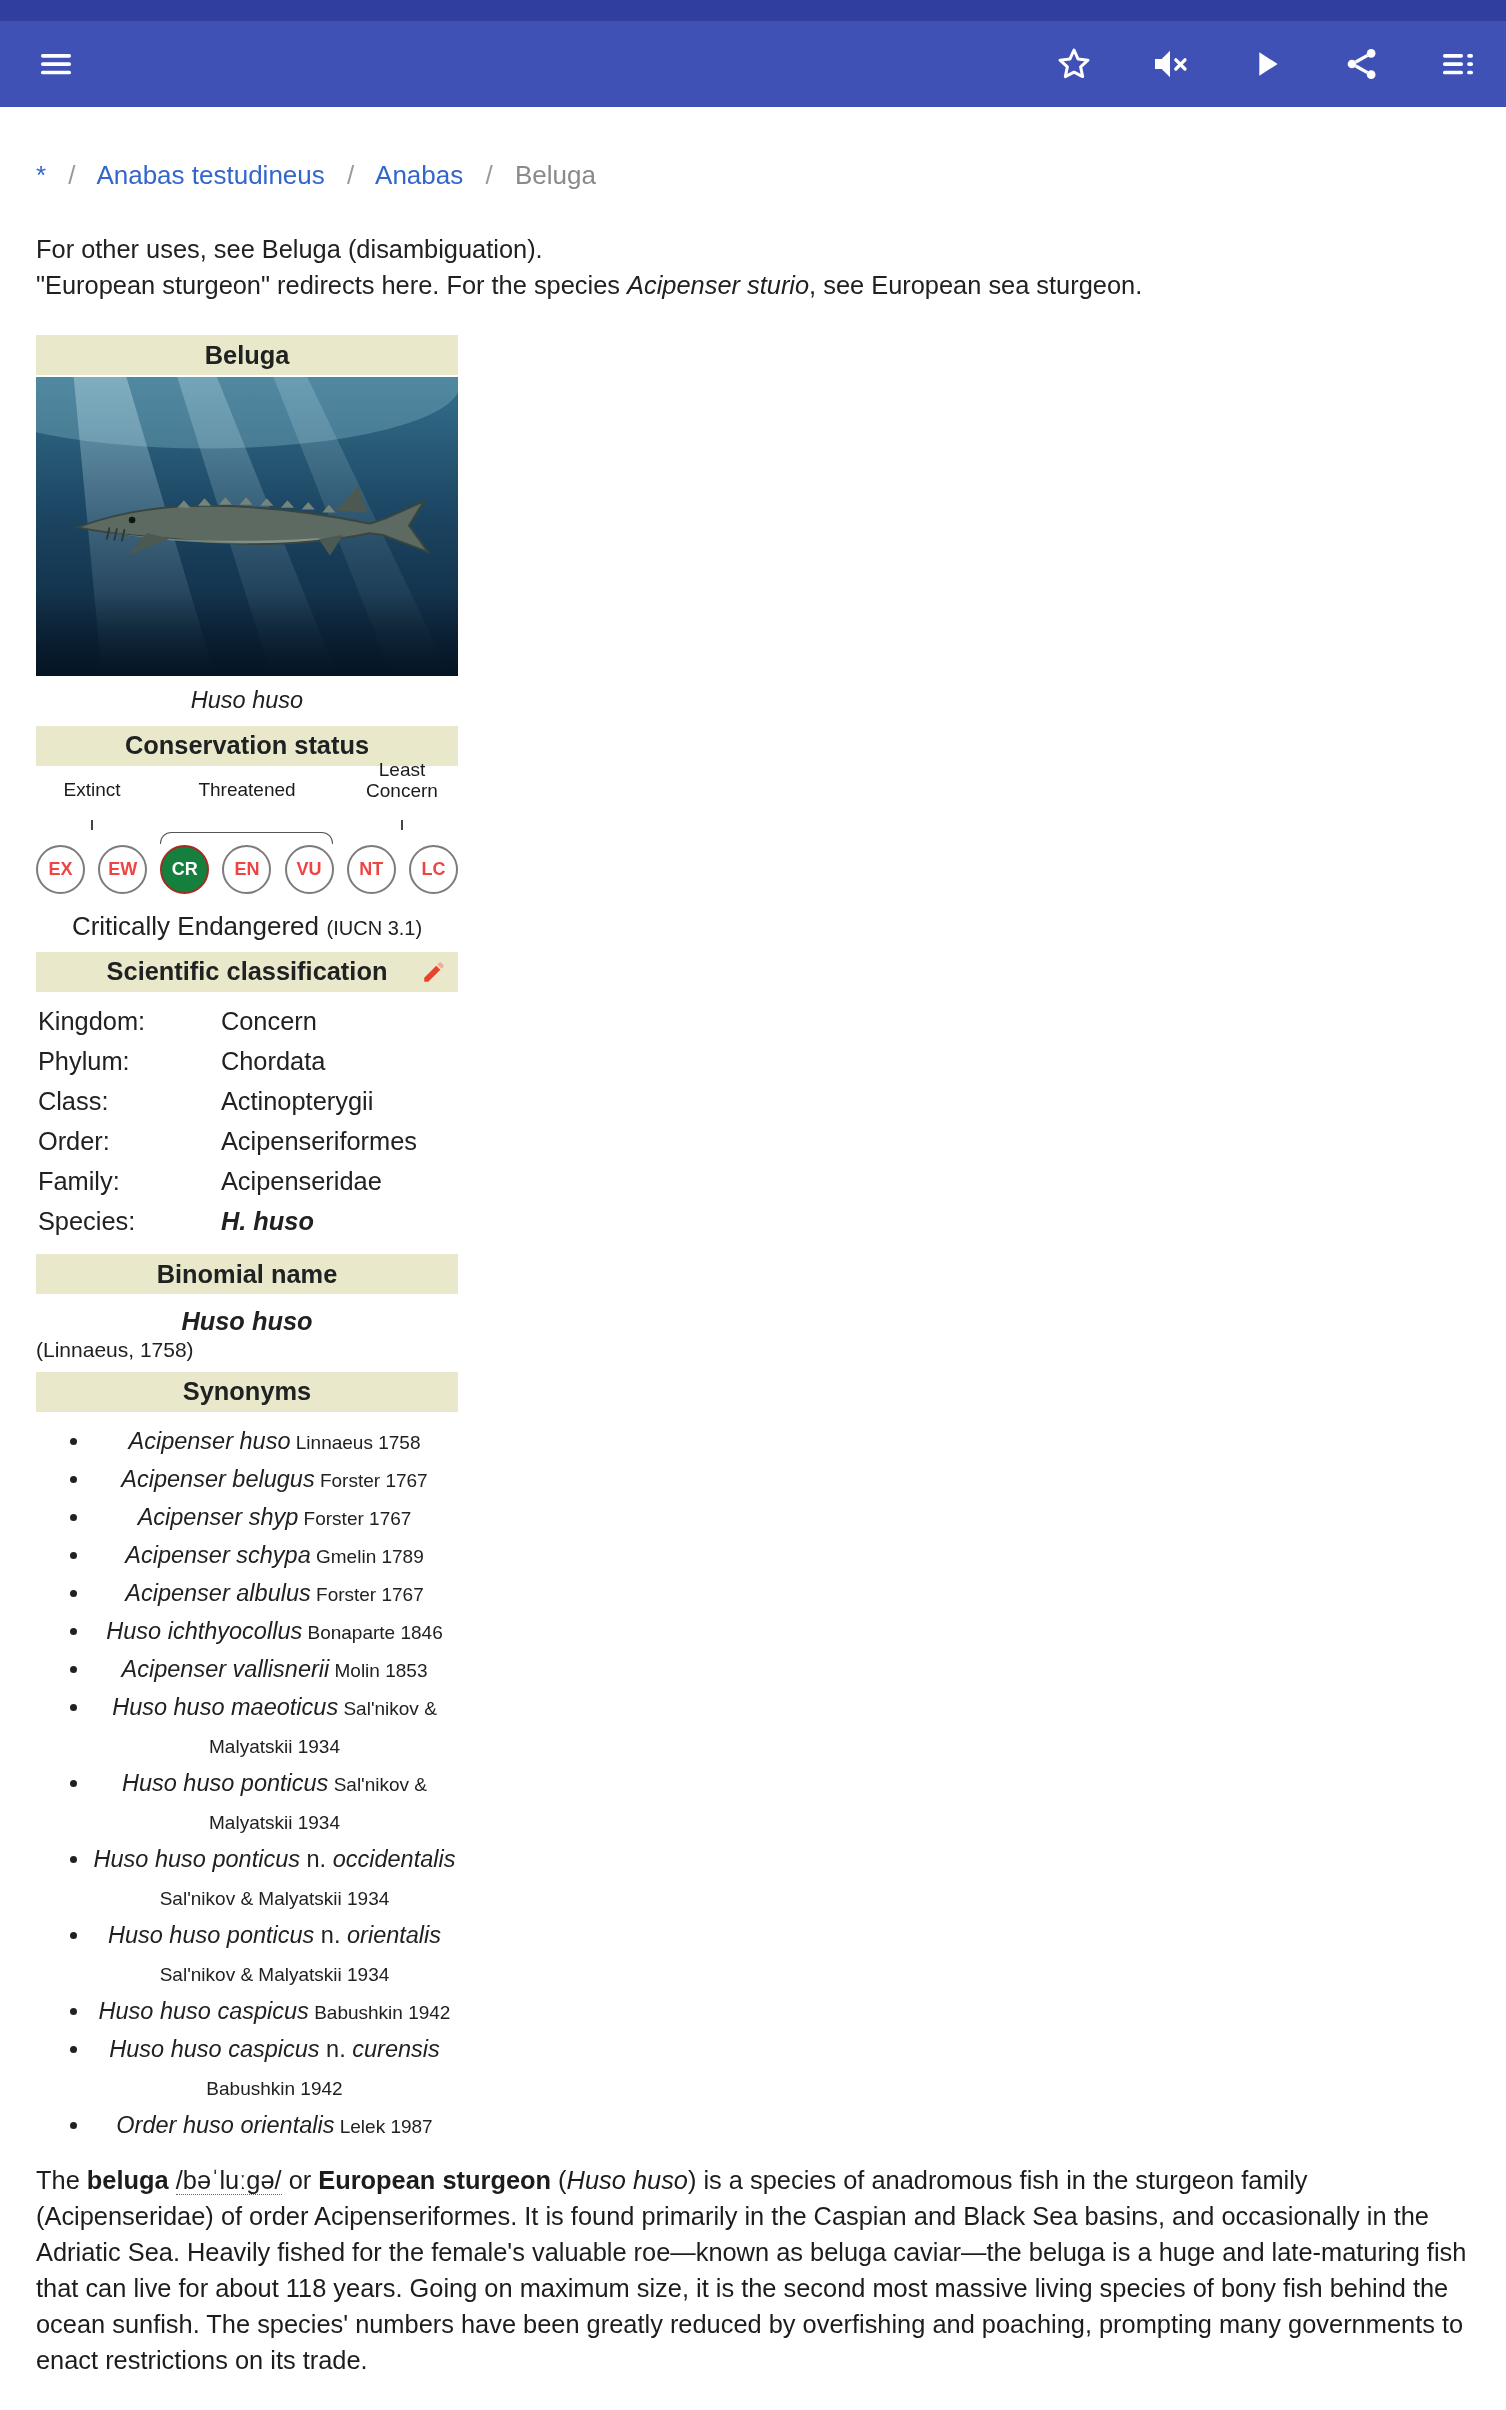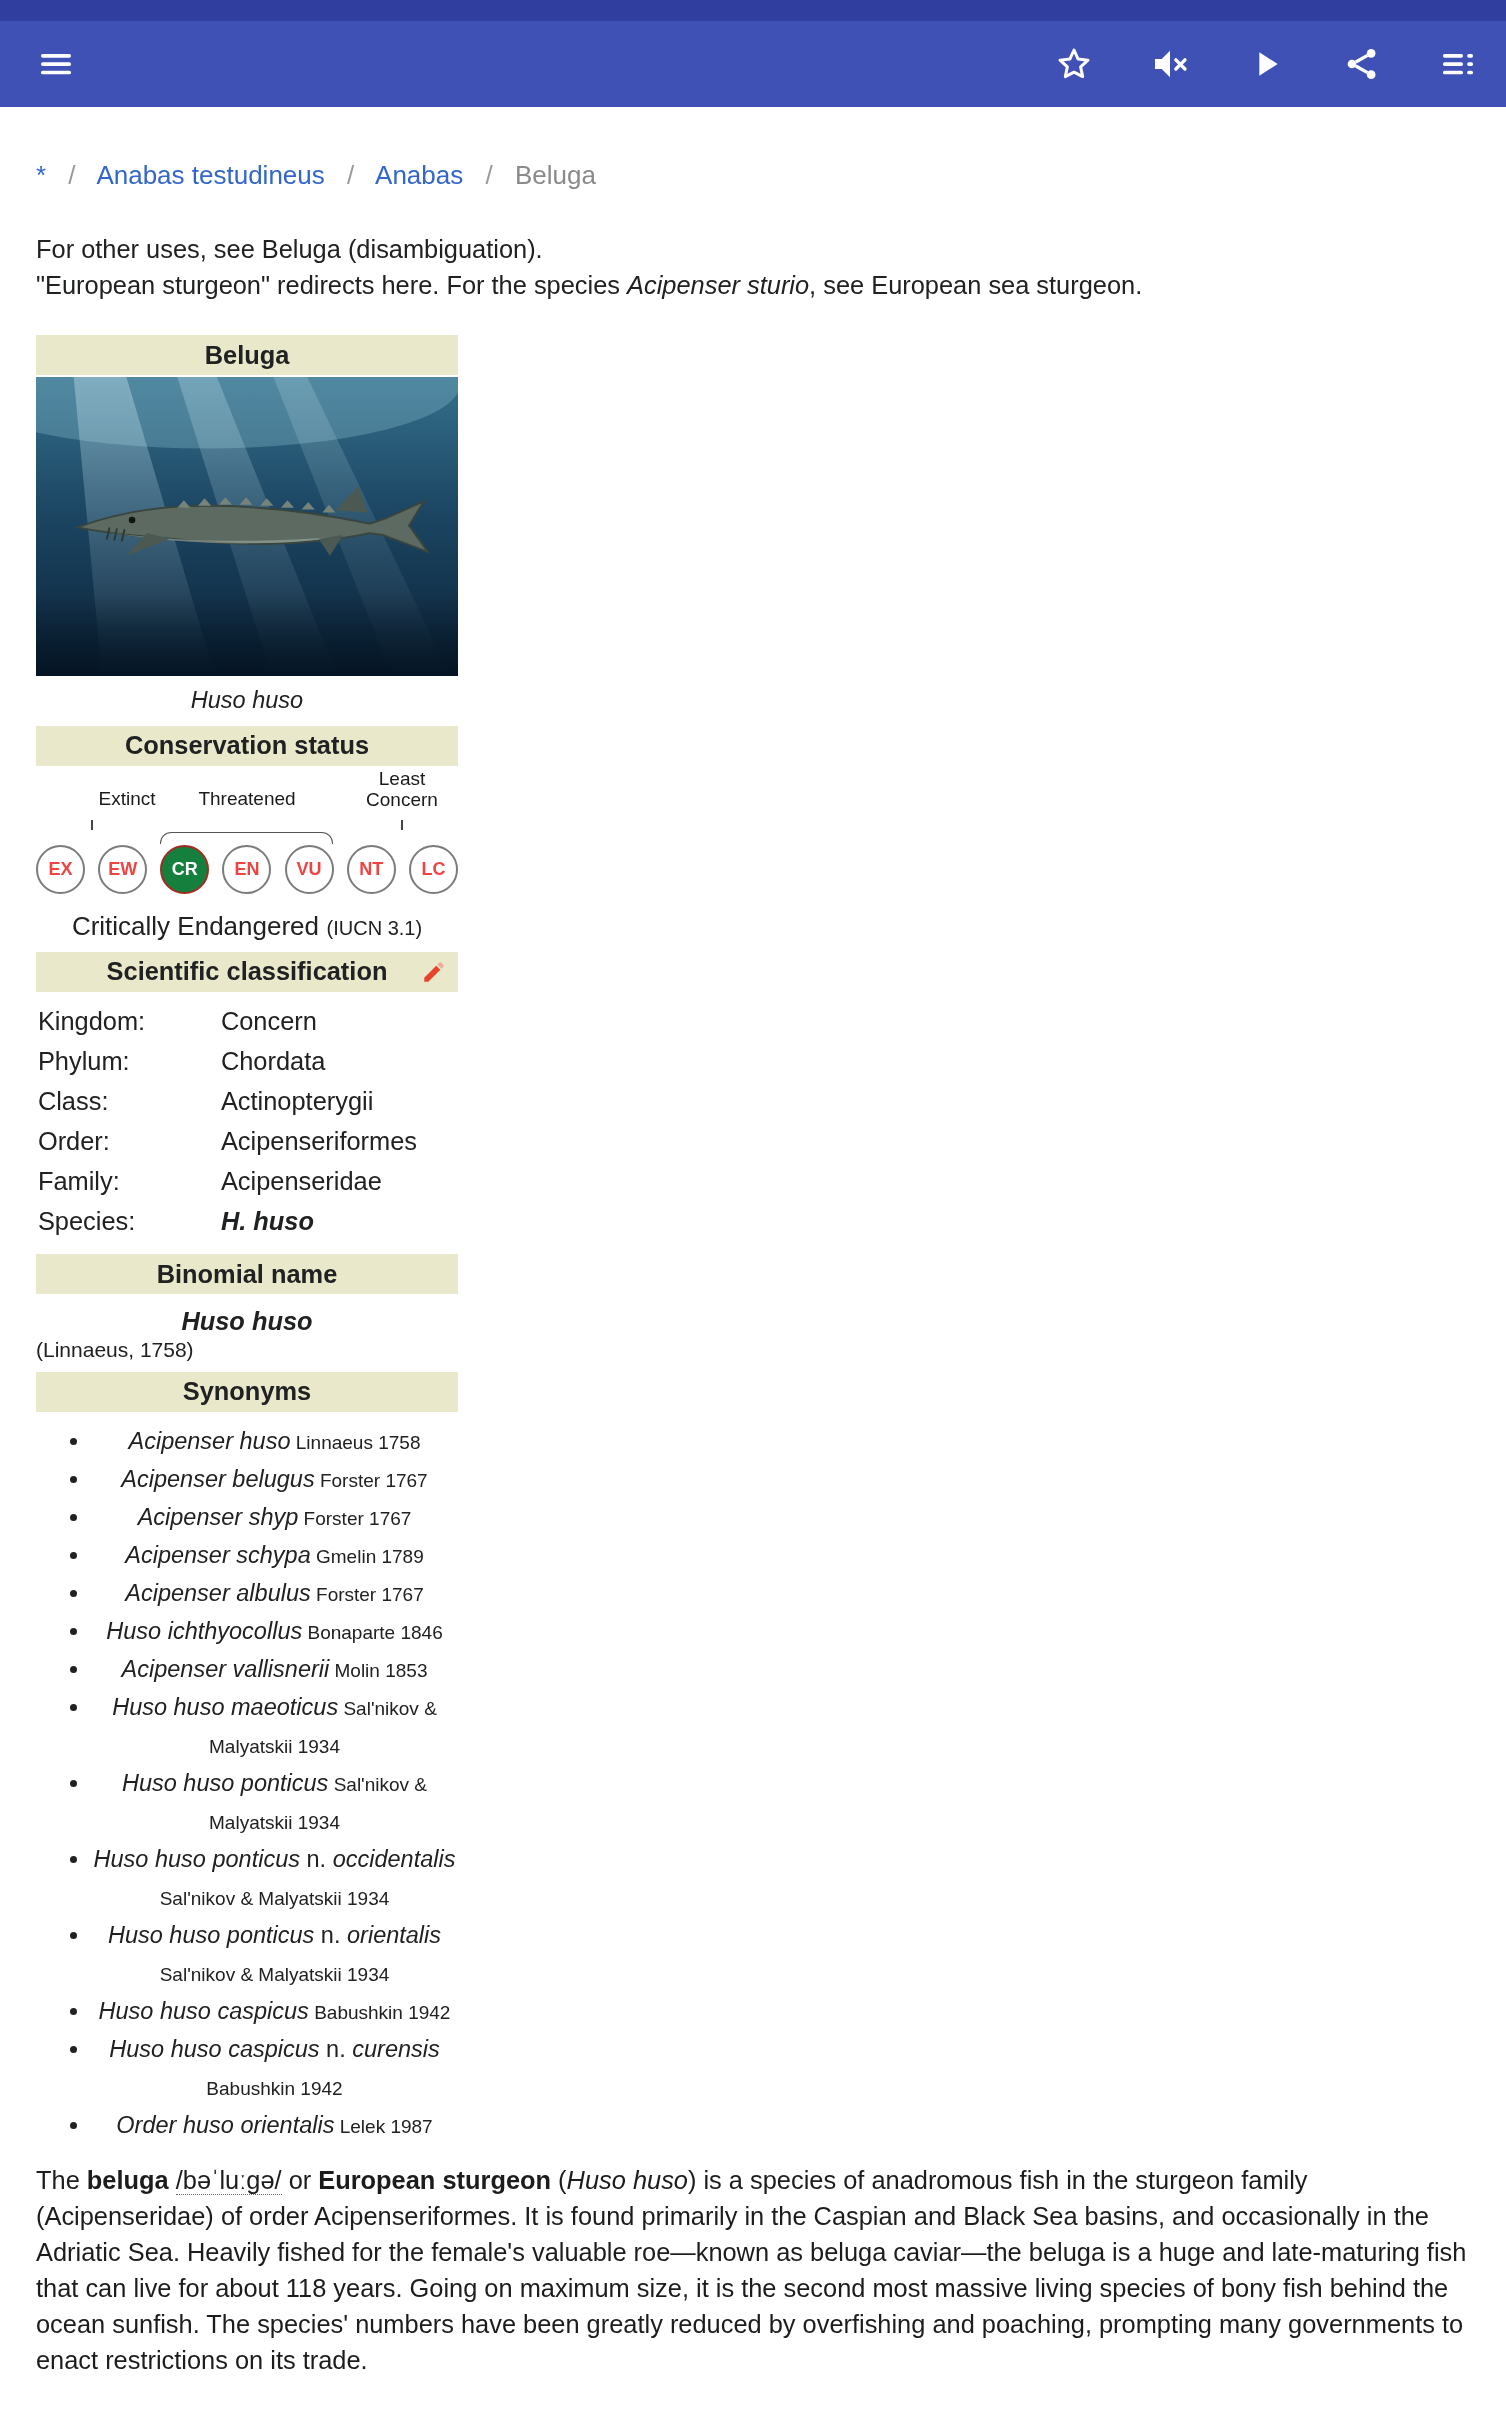--- a/index.html
+++ b/index.html
@@ -24,22 +24,22 @@
   .hatnote{margin:0 36px;font-size:25.4px;line-height:36px;}
   
   .infobox{margin:32px 0 0 36px;width:422px;font-size:24.5px;}
   .ib-header{background:#e9e8ca;text-align:center;font-weight:700;font-size:25.4px;padding:5.6px 7.5px;box-sizing:border-box;margin-top:7.5px;position:relative;}
   .ib-header.first{margin-top:0;}
   .ib-image{width:422px;height:299px;margin-top:1.9px;line-height:0;cursor:pointer;}
   .ib-caption{text-align:center;font-style:italic;font-size:23.5px;padding:11.3px 0 3.8px;}
   
   .cons-graphic{padding-top:11.3px;}
   .cons-labels{position:relative;height:53px;margin-bottom:1.9px;font-size:19px;color:#1b1b1b;}
-  .lab{position:absolute;bottom:20px;transform:translateX(-50%);white-space:nowrap;}
-  .lab-extinct{left:56px;margin-left:35px;}
+  .lab{position:absolute;bottom:29px;transform:translateX(-50%);white-space:nowrap;}
+  .lab-extinct{left:56px;}
   .lab-threat{left:211px;}
   .lab-lc{left:366px;width:98px;text-align:center;line-height:21px;white-space:normal;}
   .tick{position:absolute;bottom:0;width:1.9px;height:10.4px;background:#444;}
   .tick-1{left:55px;} .tick-2{left:365px;}
   .brace{width:173px;height:12.2px;margin-left:124px;border:1.9px solid #555;border-bottom:none;border-radius:11.3px 11.3px 0 0;box-sizing:border-box;}
   .cons-circles{display:flex;justify-content:space-between;margin-top:0.9px;}
   .cons-circle{width:49px;height:49px;box-sizing:border-box;border:2.8px solid #7c7c7c;border-radius:50%;
     display:flex;align-items:center;justify-content:center;font-size:18px;font-weight:700;color:#ef4444;background:#fff;}
   .cons-circle.active{background:#15803d;border-color:#a32b22;color:#fff;}
   .cons-status{text-align:center;margin:17px 0 9.4px;font-size:26px;}

